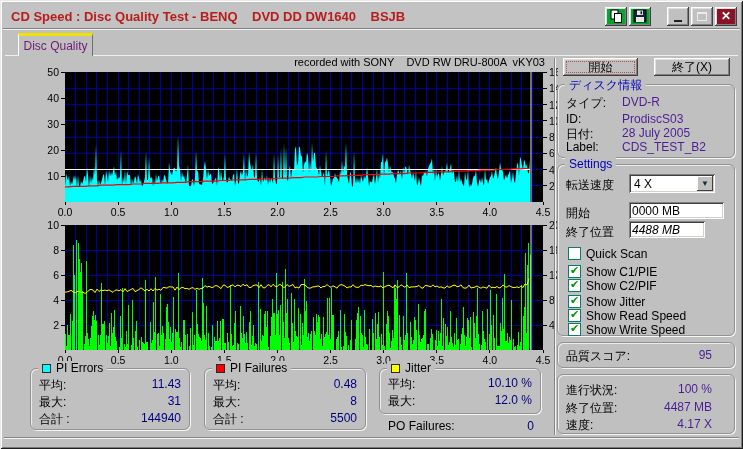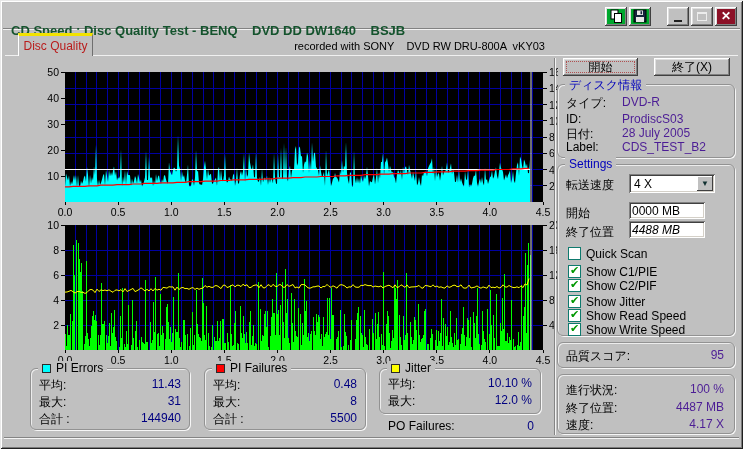--- a/index.html
+++ b/index.html
@@ -5,35 +5,35 @@
   html,body{margin:0;padding:0;background:#808080;}
   *{box-sizing:border-box;}
   .window{
     position:relative;width:743px;height:449px;background:#c0c0c0;
     font-family:"Liberation Sans","DejaVu Sans",sans-serif;overflow:hidden;
     box-shadow:inset 1px 1px 0 #e8e8e8, inset -1px -1px 0 #202020,
                inset 2px 2px 0 #ffffff, inset -2px -2px 0 #7a7a7a;
   }
   .titlebar{position:absolute;left:3px;top:3px;right:3px;height:26px;background:#c3c3c3;
     border-bottom:1px solid #828282;box-shadow:0 1px 0 #f2f2f2;}
-  .title{position:absolute;left:8px;top:20px;font-size:13px;font-weight:bold;color:#14532d;white-space:pre;}
+  .title{position:absolute;left:8px;top:6px;font-size:13px;font-weight:bold;color:#b91c1c;white-space:pre;}
   .tb-buttons{position:absolute;right:3px;top:3px;height:20px;display:flex;align-items:center;}
   .tb-btn{position:relative;width:22px;height:19px;margin-left:2px;padding:0;background:#c0c0c0;border:none;
     box-shadow:inset -1px -1px 0 #404040, inset 1px 1px 0 #ffffff, inset -2px -2px 0 #808080, inset 2px 2px 0 #dfdfdf;
     display:flex;align-items:center;justify-content:center;cursor:default;}
   .tb-btn.green{background:#00a82e;}
   .tb-btn.close{background:#8c1127;color:#fff;font-weight:bold;font-size:12px;line-height:1;}
   .tb-gap{width:14px;}
   .min-glyph{display:block;width:8px;height:2px;background:#202020;margin-top:9px;}
   .max-glyph{display:block;width:10px;height:9px;border:1px solid #ececec;border-top-width:2px;}
   .tabline{position:absolute;left:5px;top:55px;width:733px;height:1px;background:#f0f0f0;}
   .tab{position:absolute;left:18px;top:33px;width:75px;height:23px;background:#c0c0c0;z-index:2;
     border-top:3px solid #f2e200;border-left:1px solid #ffffff;border-right:1px solid #6f6f6f;
-    font-size:12px;text-align:center;padding-top:3px;color:#b91c1c;}
-  .recorded{position:absolute;left:230px;top:40px;width:315px;text-align:right;font-size:11px;color:#000;white-space:pre;}
+    font-size:12px;text-align:center;padding-top:3px;color:#701a75;}
+  .recorded{position:absolute;left:230px;top:56px;width:315px;text-align:right;font-size:11px;color:#000;white-space:pre;}
   .chart{position:absolute;}
   #chart-top{left:30px;top:60px;width:528px;height:162px;}
   #chart-bottom{left:30px;top:213px;width:528px;height:158px;}
   
   .grp{position:absolute;border:1px solid #929292;border-radius:6px;
     box-shadow:1px 1px 0 rgba(255,255,255,.85), inset 1px 1px 0 rgba(255,255,255,.7);}
   .legend{position:absolute;top:-8px;left:7px;background:#c0c0c0;padding:0 4px;font-size:12px;color:#000;display:flex;align-items:center;white-space:nowrap;}
   .legend.blue{color:#0000bb;}
   .swatch{display:inline-block;width:9px;height:9px;border:1px solid #2a2a2a;margin-right:5px;}
   .srow{position:absolute;left:8px;right:8px;height:16px;font-size:12px;}
@@ -45,21 +45,21 @@
     background:linear-gradient(to right,#848484 50%,#f4f4f4 50%);}
   .hline{position:absolute;left:4px;top:437px;width:735px;height:2px;
     background:linear-gradient(#848484 50%,#f4f4f4 50%);}
   .btn{position:absolute;height:18px;background:#c0c0c0;border:none;font-size:12px;color:#000;
     font-family:"Liberation Sans","DejaVu Sans",sans-serif;
     box-shadow:inset -1px -1px 0 #404040, inset 1px 1px 0 #ffffff, inset -2px -2px 0 #808080, inset 2px 2px 0 #dfdfdf;
     cursor:default;padding:0;}
   .btn.focused{outline:1px dotted #b05050;outline-offset:-4px;}
   .prow{position:absolute;font-size:12px;color:#000;white-space:nowrap;}
   .pval{color:#4c1d95;}
-  .pval.right{position:absolute;right:10px;text-align:right;}
+  .pval.right{position:absolute;right:22px;text-align:right;}
   .field{position:absolute;height:17px;background:#fff;border:none;font-size:12px;color:#000;padding:1px 3px;
     font-family:"Liberation Sans","DejaVu Sans",sans-serif;
     box-shadow:inset 1px 1px 0 #808080, inset -1px -1px 0 #ffffff, inset 2px 2px 0 #404040, inset -2px -2px 0 #d4d0c8;}
   .combo{position:absolute;height:19px;background:#fff;font-size:12px;color:#000;
     box-shadow:inset 1px 1px 0 #808080, inset -1px -1px 0 #ffffff, inset 2px 2px 0 #404040, inset -2px -2px 0 #d4d0c8;}
   .combo .val{position:absolute;left:5px;top:3px;}
   .combo-btn{position:absolute;right:2px;top:2px;width:16px;height:15px;background:#c0c0c0;
     box-shadow:inset -1px -1px 0 #404040, inset 1px 1px 0 #ffffff;font-size:8px;text-align:center;line-height:15px;color:#103030;}
   .cbrow{position:absolute;left:10px;height:15px;font-size:12px;color:#000;display:flex;align-items:center;white-space:nowrap;}
   .cb{width:13px;height:13px;background:#fff;border:1px solid #0e7a6e;display:inline-block;position:relative;margin-right:5px;flex:none;}
@@ -390,21 +390,21 @@
   </div>
 
   <div class="grp" style="left:557px;top:164px;width:178px;height:172px">
     <div class="legend blue">Settings</div>
     <div class="prow" style="left:8px;top:12px">転送速度</div>
     <div class="combo" style="left:71px;top:9px;width:86px">
       <span class="val">4 X</span>
       <span class="combo-btn">▼</span>
     </div>
     <div class="prow" style="left:8px;top:40px">開始</div>
-    <input class="field" style="left: 71px; top: 37px; width: 76px;" value="0000 MB">
+    <input class="field" style="left: 71px; top: 37px; width: 95px;" value="0000 MB">
     <div class="prow" style="left:8px;top:59px">終了位置</div>
     <input class="field" style="left: 71px; top: 56px; width: 76px; font-style: italic;" value="4488 MB">
     <div class="cbrow" style="top:81px">
         <span class="cb"></span>
         <span>Quick Scan</span>
       </div>
     <div class="cbrow" style="top:99px">
         <span class="cb checked"></span>
         <span>Show C1/PIE</span>
       </div>

